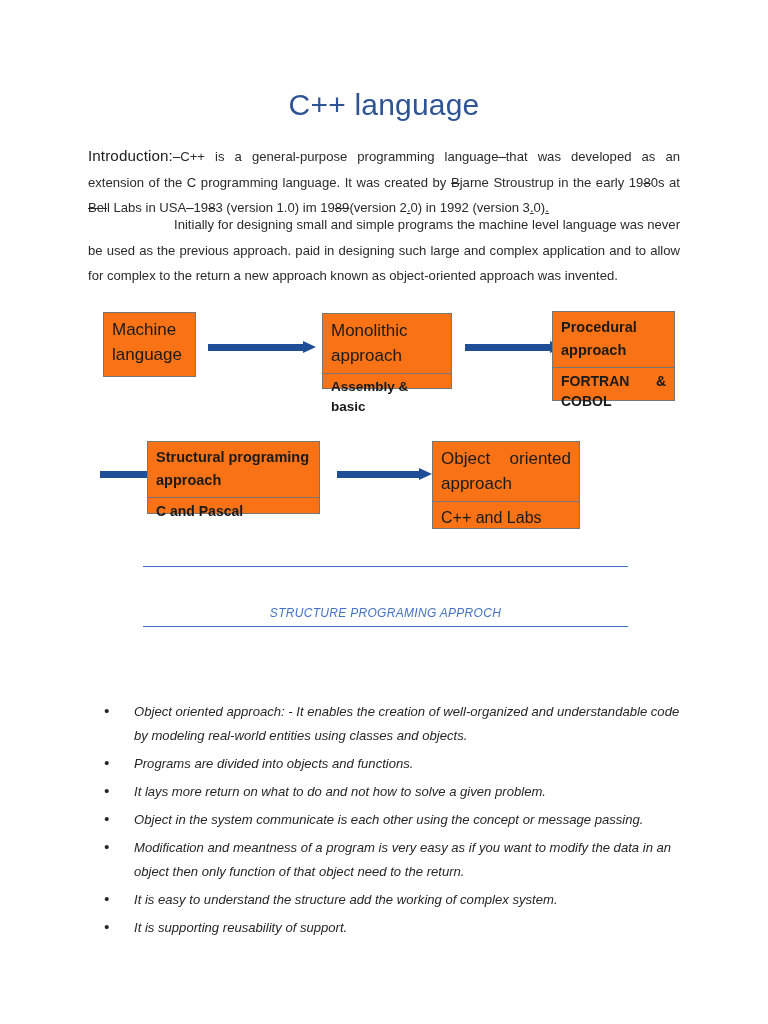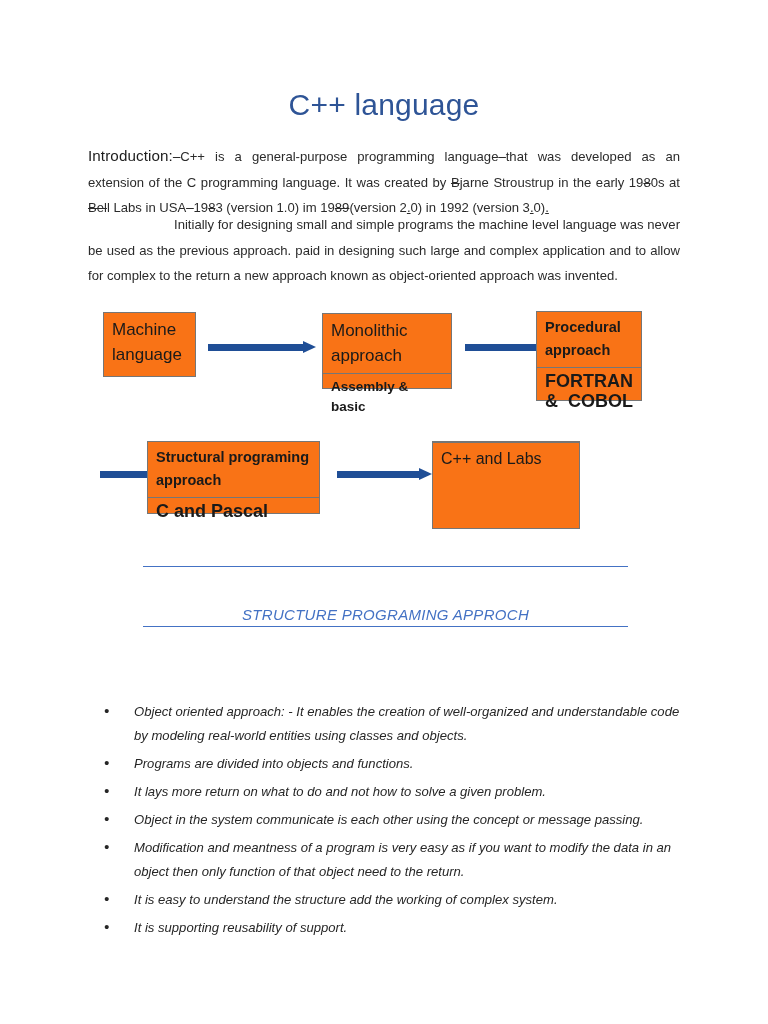--- a/index.html
+++ b/index.html
@@ -90,21 +90,21 @@
   }
   .dbox .sub {
     display: block;
     border-top: 1px solid #767676;
     padding: 3px 8px 4px 8px;
     font-size: 13.5px;
     font-weight: bold;
     line-height: 20px;
   }
   .dbox.compact .main { font-size: 14.5px; line-height: 23px; font-weight: bold; }
-  .dbox.compact .sub { font-size: 18px; font-weight: bold; }
+  .dbox.compact .sub { font-size: 14px; font-weight: bold; }
   .dbox .main.justify, .dbox .sub.justify {
     text-align: justify;
     text-align-last: justify;
   }
 
   .arrow {
     position: absolute;
     height: 13px;
   }
   .arrow .shaft {
@@ -128,21 +128,21 @@
     position: absolute;
     height: 0;
     border-top: 1px solid #4472C4;
   }
   .section-head {
     position: absolute;
     left: 143px;
     width: 485px;
     text-align: center;
     font-style: italic;
-    font-size: 15px;
+    font-size: 12px;
     color: #4472C4;
     letter-spacing: .3px;
   }
 
   
   .bullets {
     position: absolute;
     left: 100px;
     top: 700px;
     width: 580px;
@@ -197,41 +197,42 @@
     <div class="dbox" style="left:322px; top:313px; width:130px; height:76px;">
       <span class="main">Monolithic approach</span>
       <span class="sub">Assembly &amp; basic</span>
     </div>
 
     <div class="arrow" style="left:465px; top:341px; width:98px;">
       <span class="shaft" style="width:85px;"></span>
       <span class="head" style="left:85px;"></span>
     </div>
 
-    <div class="dbox compact" style="left:536px; top:311px; width:106px; height:90px;">
+    <div class="dbox compact" style="left:552px; top:311px; width:123px; height:90px;">
       <span class="main">Procedural approach</span>
       <span class="sub justify">FORTRAN &amp; COBOL</span>
     </div>
 
     <div class="arrow" style="left:100px; top:468px; width:60px;">
       <span class="shaft" style="width:47px;"></span>
       <span class="head" style="left:47px;"></span>
     </div>
 
     <div class="dbox compact" style="left:147px; top:441px; width:173px; height:73px;">
       <span class="main">Structural programing approach</span>
       <span class="sub">C and Pascal</span>
     </div>
 
     <div class="arrow" style="left:337px; top:468px; width:95px;">
       <span class="shaft" style="width:82px;"></span>
       <span class="head" style="left:82px;"></span>
     </div>
 
     <div class="dbox" style="left:432px; top:441px; width:148px; height:88px;">
+      <span class="main justify">Object oriented approach</span>
       <span class="sub" style="font-size:16px; font-weight:400; line-height:25px;">C++ and Labs</span>
     </div>
   </div>
 
   <div class="rule" style="left:143px; top:566px; width:485px;"></div>
   <div class="section-head" style="top:606px;">STRUCTURE PROGRAMING APPROCH</div>
   <div class="rule" style="left:143px; top:626px; width:485px;"></div>
 
   <ul class="bullets">
     <li>Object oriented approach: - It enables the creation of well-organized and understandable code by modeling real-world entities using classes and objects.</li>

